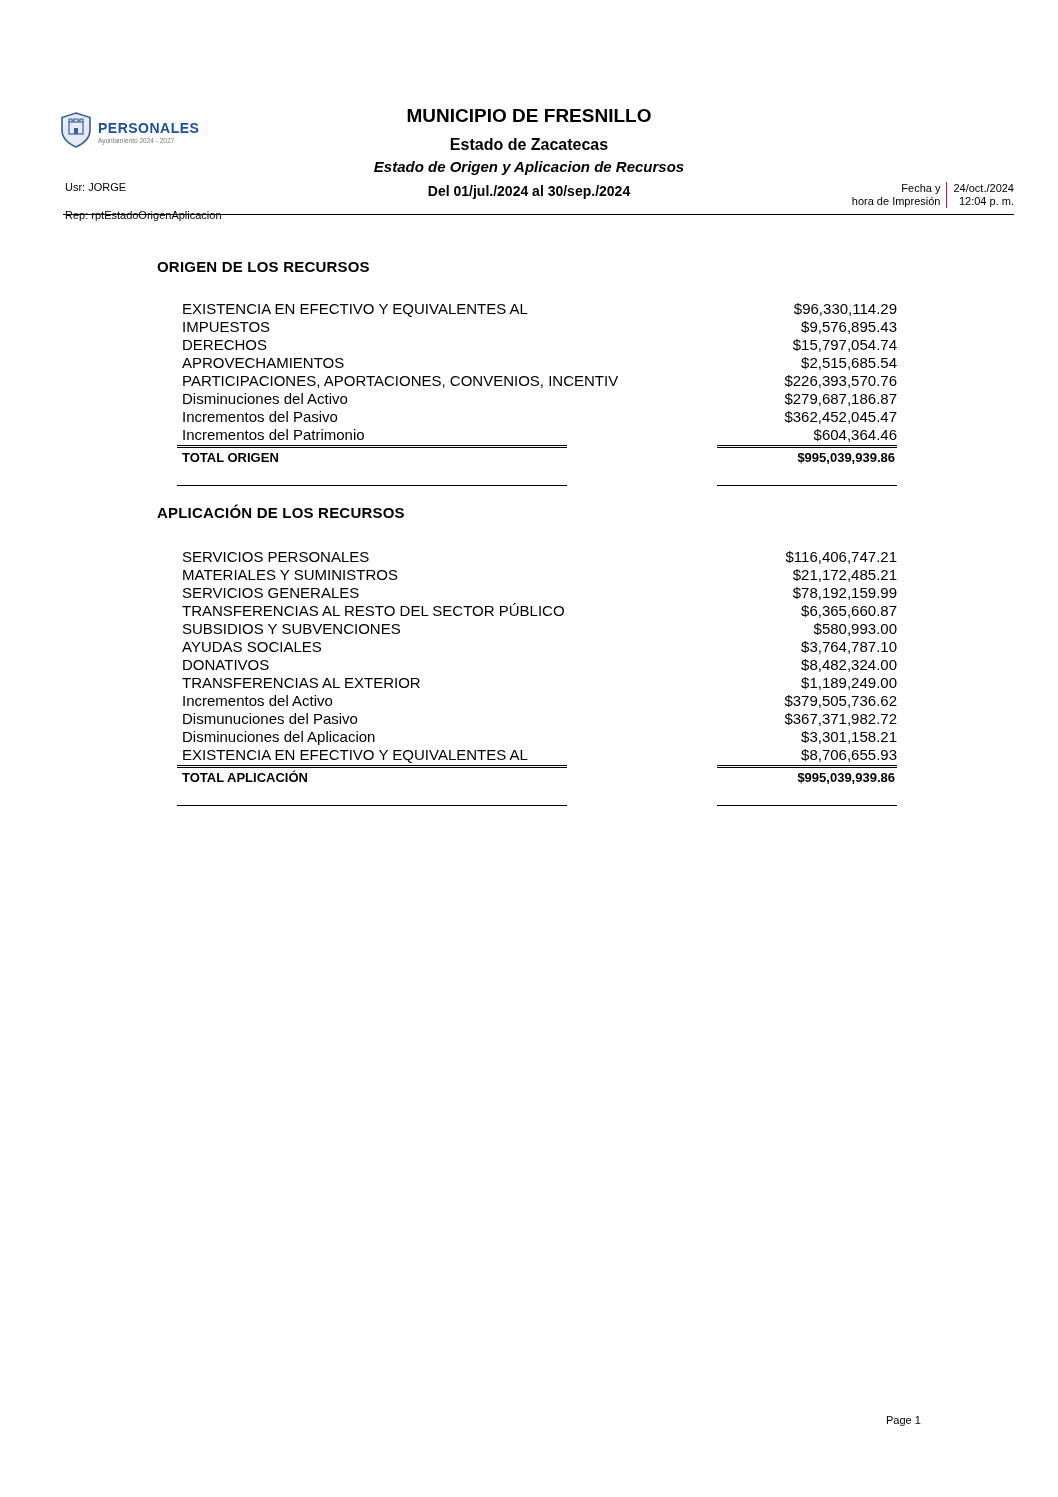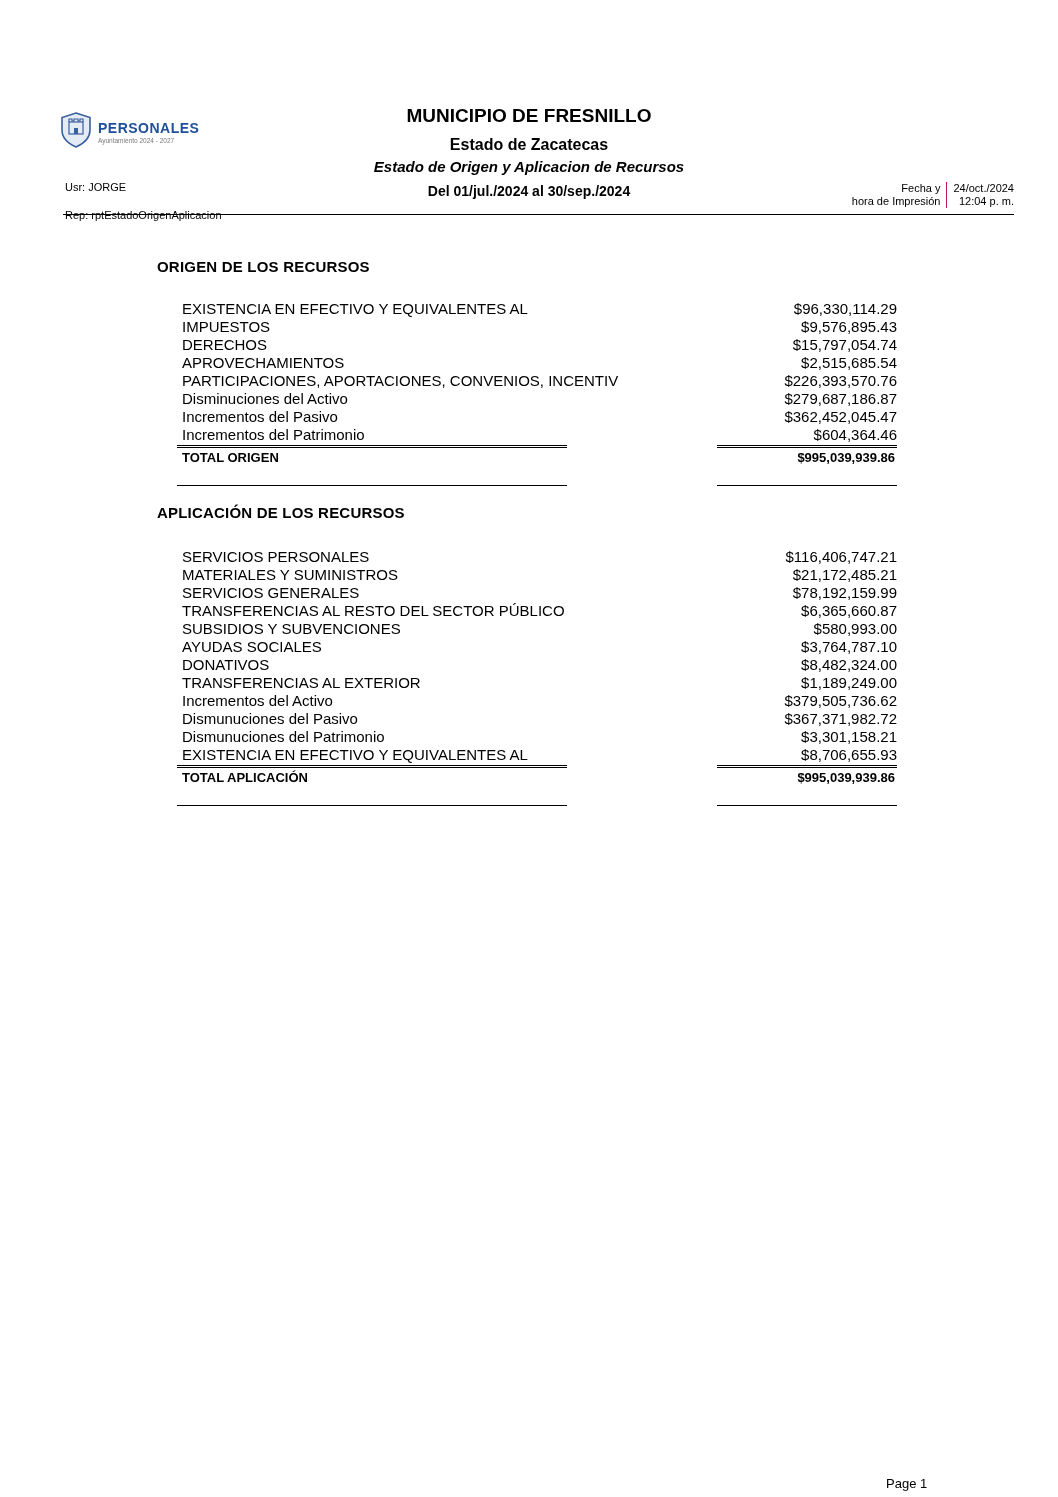--- a/index.html
+++ b/index.html
@@ -47,21 +47,21 @@
   .total-label-cell {
     width:390px; border-top:3px double #000; border-bottom:1px solid #000;
     font-size:13px; font-weight:bold; padding:2px 0 5px 5px;
   }
   .total-gap { flex:1; }
   .total-amount-cell {
     width:180px; border-top:3px double #000; border-bottom:1px solid #000;
     font-size:13px; font-weight:bold; text-align:right; padding:2px 2px 20px 0;
   }
 
-  .page-footer { position:absolute; left:886px; top:1476px; font-size:13px; }
+  .page-footer { position:absolute; left:886px; top:1414px; font-size:11px; }
 </style>
 </head>
 <body>
 
 <div class="page">
 
   <div class="logo">
     <span>
       <svg width="32" height="36" viewBox="0 0 32 36">
         <path d="M16 1 L30 5.5 V18 C30 26.5 24 31.5 16 35 C8 31.5 2 26.5 2 18 V5.5 Z" fill="#e4ebf5" stroke="#3a5f9e" stroke-width="1.6"></path>
@@ -181,21 +181,21 @@
         </div>
         <div class="data-row">
           <span class="row-label">Incrementos del Activo</span>
           <span class="row-amount">$379,505,736.62</span>
         </div>
         <div class="data-row">
           <span class="row-label">Dismunuciones del Pasivo</span>
           <span class="row-amount">$367,371,982.72</span>
         </div>
         <div class="data-row">
-          <span class="row-label">Dismunuciones del Patrimonio</span>
+          <span class="row-label">Disminuciones del Aplicacion</span>
           <span class="row-amount">$3,301,158.21</span>
         </div>
         <div class="data-row">
           <span class="row-label">EXISTENCIA EN EFECTIVO Y EQUIVALENTES AL</span>
           <span class="row-amount">$8,706,655.93</span>
         </div>
       </div>
     <div class="total-row">
       <div class="total-label-cell">TOTAL APLICACIÓN</div>
       <div class="total-gap"></div>

